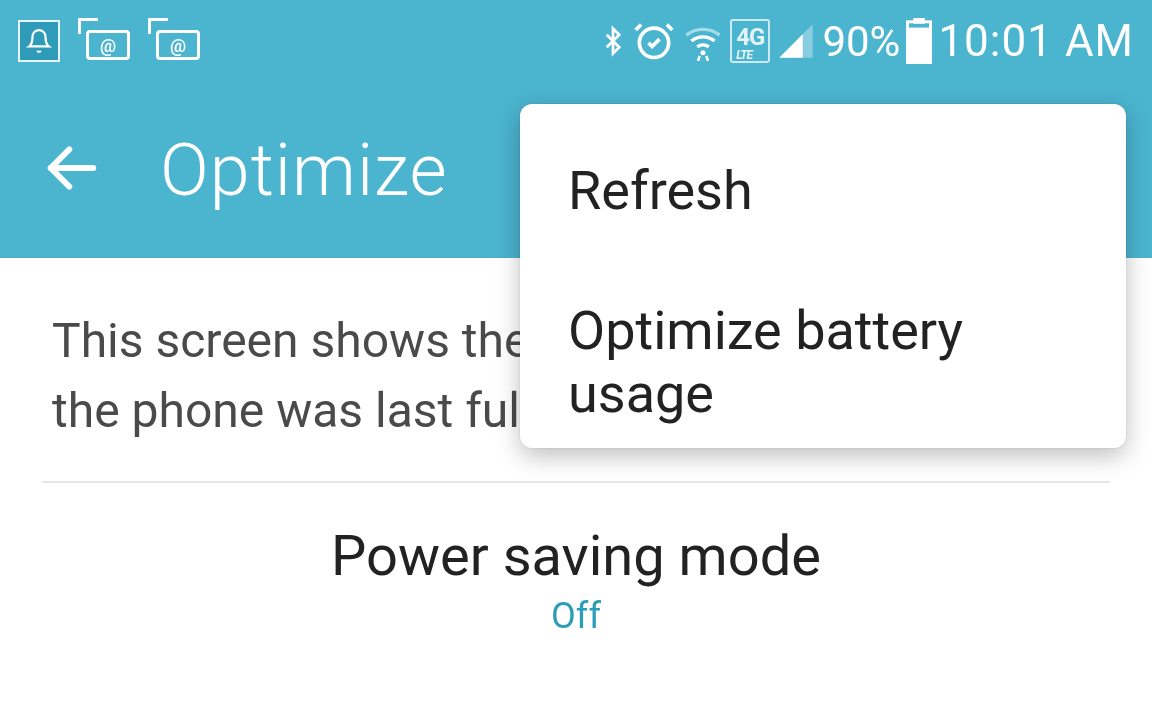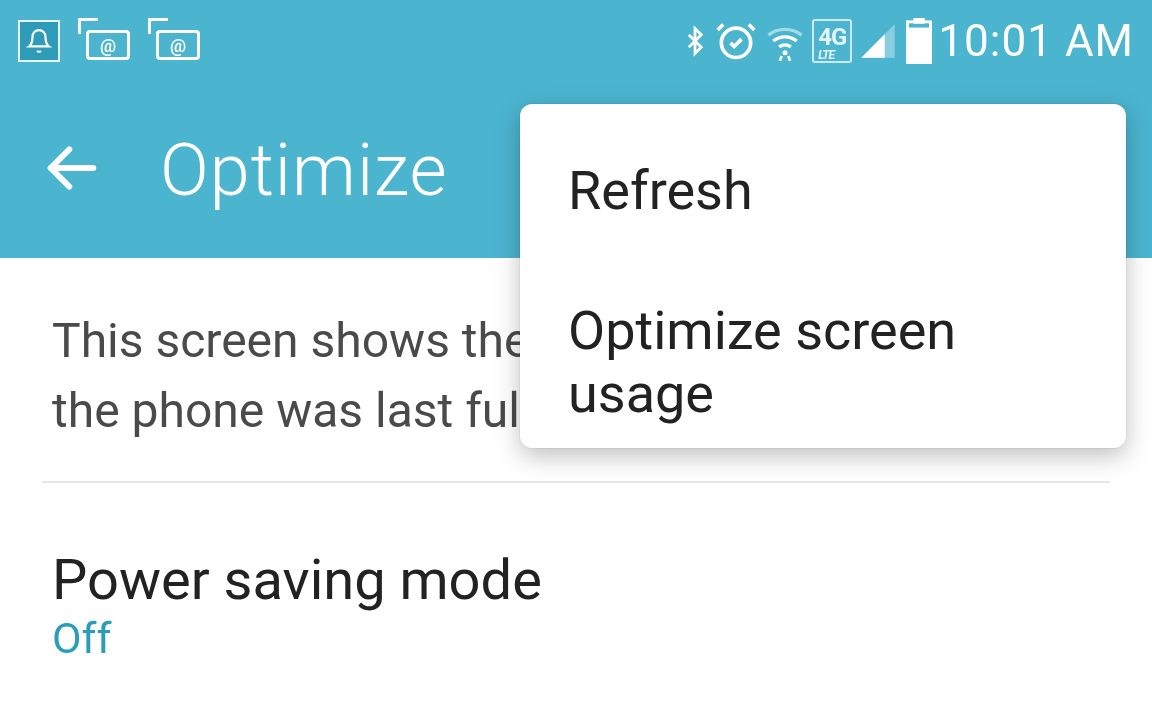--- a/index.html
+++ b/index.html
@@ -91,31 +91,33 @@
     line-height: 1.45;
     color: var(--text-gray);
     font-weight: 400;
     padding-bottom: 36px;
   }
   .divider {
     height: 2px; width: calc(100% + 20px); margin-left:-10px;
     background: var(--divider);
   }
   .setting-row {
-    padding-top: 64px;
+    padding-top: 40px;
     cursor: pointer;
+    text-align: center;
   }
   .setting-title {
     font-size: 56px;
     color: var(--text-dark);
     font-weight: 400;
   }
   .setting-value {
-    font-size: 43px;
+    font-size: 36px;
     color: var(--link-teal);
+    margin-top: 6px;
   }
 
   
   .popup {
     position: absolute;
     top: 104px;
     right: 26px;
     width: 606px;
     background: #fff;
     box-shadow: 0 8px 24px rgba(0,0,0,0.25), 0 0 0 1px rgba(0,0,0,0.04);
@@ -172,20 +174,21 @@
       <circle cx="12" cy="19" r="1.5" fill="white" stroke="none"></circle>
       <path d="M10 21l-1 3M14 21l1 3" stroke-width="1.5"></path>
     </svg>
 
     <span class="lte-box">4G<span style="font-size:12px;display:block;line-height:8px;font-style:italic;">LTE</span></span>
 
     <svg width="44" height="40" viewBox="0 0 24 24">
       <path d="M2 22h20V2L2 22z" fill="rgba(255,255,255,0.35)"></path>
       <path d="M2 22h14V8L2 22z" fill="white"></path>
     </svg>
+    <span class="pct-text">90%</span>
 
     <svg width="30" height="46" viewBox="0 0 14 24">
       <rect x="4" y="0" width="6" height="3" fill="white"></rect>
       <rect x="1" y="2" width="12" height="22" fill="none" stroke="white" stroke-width="1.5"></rect>
       <rect x="1" y="5" width="12" height="19" fill="white"></rect>
     </svg>
     <span class="status-text">10:01 AM</span>
   </div>
 </div>
 
@@ -203,14 +206,14 @@
   <div class="description">This screen shows the battery usage data since the phone was last fully charged.</div>
   <div class="divider"></div>
   <div class="setting-row">
     <div class="setting-title">Power saving mode</div>
     <div class="setting-value">Off</div>
   </div>
 </div>
 
 <div class="popup">
   <div class="popup-item">Refresh</div>
-  <div class="popup-item">Optimize screen usage</div>
+  <div class="popup-item">Optimize battery usage</div>
 </div>
 
 </body></html>

